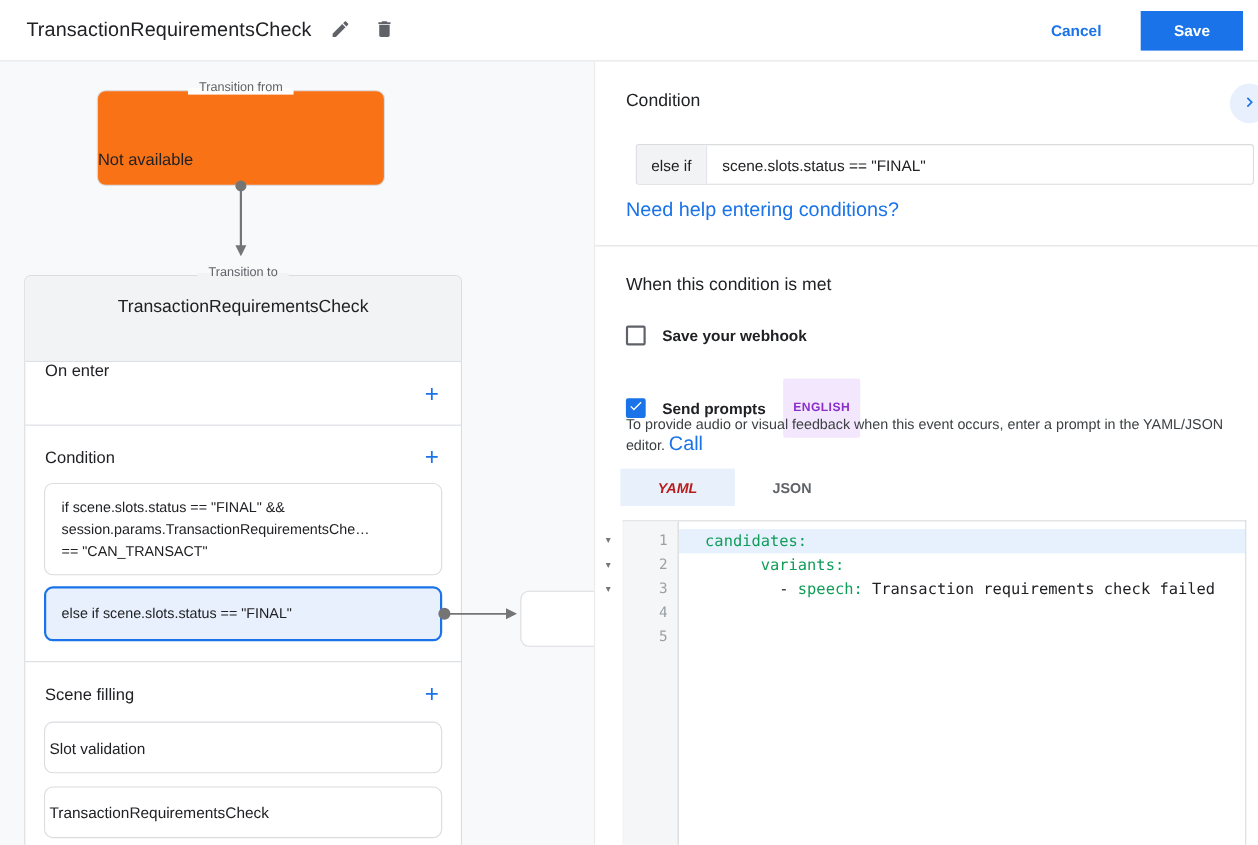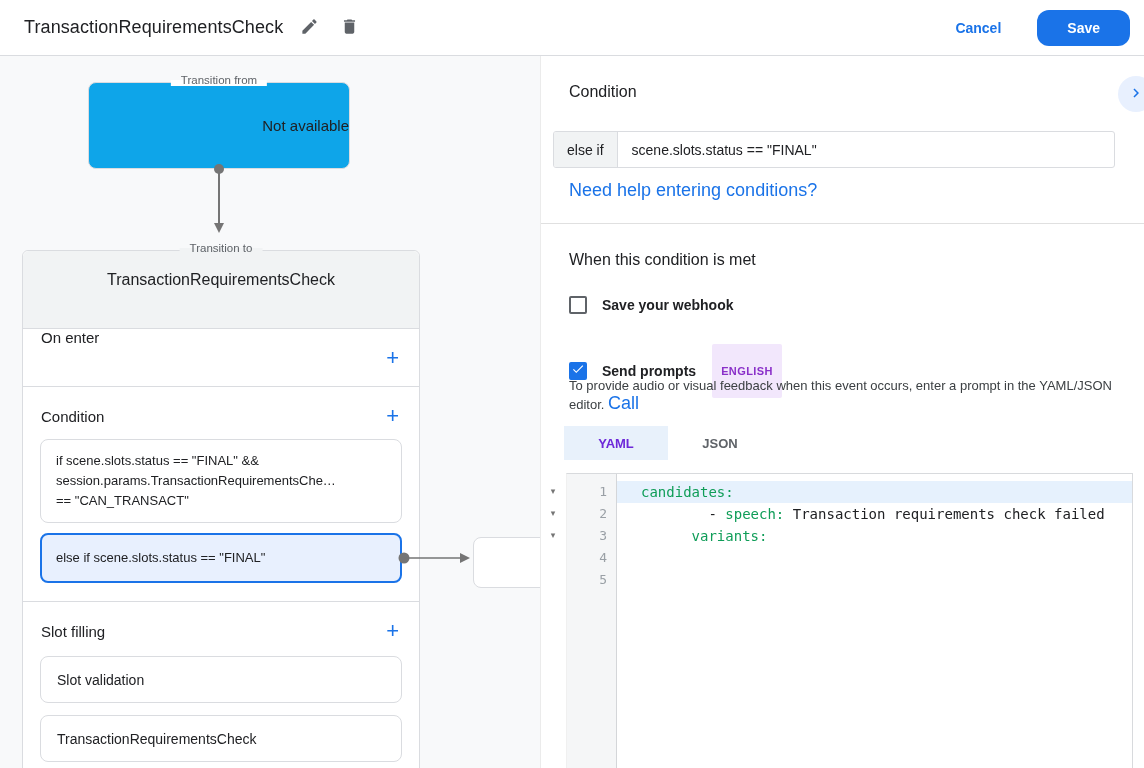--- a/index.html
+++ b/index.html
@@ -11,33 +11,33 @@
     background:#fff; border-bottom:1px solid #dadce0; display:flex; align-items:center; }
   .topbar-title { margin-left:24px; font-size:18px; color:#202124; letter-spacing:.1px; }
   .icon-btn { width:40px; height:40px; border:none; background:transparent; cursor:pointer;
     display:flex; align-items:center; justify-content:center; }
   .icon-btn svg { fill:#5f6368; }
   .edit-btn { margin-left:6px; }
   .topbar-spacer { flex:1; }
   .cancel-btn { border:none; background:transparent; color:#1a73e8; font-size:14px;
     font-weight:600; padding:8px 16px; margin-right:20px; cursor:pointer;
     font-family:"Liberation Sans",sans-serif; }
-  .save-btn { background:#1a73e8; color:#fff; border:none; border-radius:12px;
+  .save-btn { background:#1a73e8; color:#fff; border:none; border-radius:0;
     font-size:14px; font-weight:600; padding:10px 30px; margin-right:14px; cursor:pointer;
     font-family:"Liberation Sans",sans-serif; }
 
   
   .flow-panel { position:absolute; left:0; top:56px; width:540px; height:712px;
     background:#f8f9fa; overflow:hidden; }
   .legend { position:absolute; top:-9px; left:50%; transform:translateX(-50%);
     font-size:11.5px; color:#5f6368; padding:0 10px; white-space:nowrap; }
   .from-box { position:absolute; left:88px; top:26px; width:262px; height:87px;
-    background:#0ea5e9; border:1px solid #dadce0; border-radius:8px; }
+    background:#f97316; border:1px solid #dadce0; border-radius:8px; }
   .from-box .legend { background:linear-gradient(#f8f9fa 50%, #ffffff 50%); }
-  .from-box-value { text-align:right; margin-top:34px; font-size:15px; color:#202124; }
+  .from-box-value { text-align:left; margin-top:54px; font-size:15px; color:#202124; }
   .arrow-svg { position:absolute; }
 
   .scene-card { position:absolute; left:22px; top:194px; width:398px; height:540px;
     background:#fff; border:1px solid #dadce0; border-radius:6px; }
   .scene-card > .legend { background:linear-gradient(#f8f9fa 50%, #f1f3f4 50%); }
   .scene-head { background:#f1f3f4; height:78px; border-bottom:1px solid #dadce0;
     border-radius:6px 6px 0 0; text-align:center; padding-top:20px; }
   .scene-head-title { font-size:16px; color:#202124; }
   .scene-head-sub { font-size:11px; color:#5f6368; margin-top:7px; }
   .card-row { display:flex; justify-content:space-between;
@@ -46,33 +46,33 @@
   .plus-btn { border:none; background:transparent; color:#1a73e8; font-size:22px;
     line-height:22px; font-weight:400; cursor:pointer; padding:0 2px; }
   .card-sec { border-bottom:1px solid #dadce0; padding:0 17px 18px 17px; }
   .sec-head { display:flex; align-items:center; justify-content:space-between;
     padding:18px 1px 12px 1px; }
   .cond-box { background:#fff; border:1px solid #dadce0; border-radius:8px;
     padding:11px 15px; font-size:13px; line-height:20px; color:#202124; cursor:pointer; }
   .cond-box.selected { margin-top:10px; border:2px solid #1a73e8; background:#e8f0fe;
     padding:13px 14px; }
   .slot-box { background:#fff; border:1px solid #dadce0; border-radius:8px;
-    height:47px; display:flex; align-items:center; padding:0 16px; font-size:14px;
+    height:47px; display:flex; align-items:center; padding:0 4px; font-size:14px;
     margin-top:12px; cursor:pointer; }
   .target-box { position:absolute; left:473px; top:481px; width:80px; height:51px;
     background:#fff; border:1px solid #dadce0; border-radius:8px; }
 
   
   .detail-panel { position:absolute; left:540px; top:56px; width:604px; height:712px;
     background:#fff; border-left:1px solid #ebebeb; overflow:hidden; }
   .panel-h { position:absolute; left:28px; font-size:16px; font-weight:400; color:#202124; }
   .collapse-btn { position:absolute; left:577px; top:20px; width:36px; height:36px;
     border-radius:50%; border:none; background:#e8f0fe; cursor:pointer;
     display:flex; align-items:center; justify-content:center; }
-  .elseif-group { position:absolute; left:12px; top:75px; width:562px; height:37px;
+  .elseif-group { position:absolute; left:37px; top:75px; width:562px; height:37px;
     border:1px solid #dadce0; border-radius:3px; display:flex; background:#fff; }
   .elseif-prefix { background:#f1f3f4; border-right:1px solid #dadce0; padding:0 13px;
     display:flex; align-items:center; font-size:14px; color:#202124;
     border-radius:2px 0 0 2px; }
   .elseif-input { flex:1; border:none; outline:none; padding:0 14px; font-size:14px;
     color:#202124; font-family:"Liberation Sans",sans-serif; background:transparent; }
   .link { color:#1a73e8; font-size:18px; text-decoration:none; cursor:pointer; }
   .help-link { position:absolute; left:28px; top:124px; }
   .panel-divider { position:absolute; left:0; top:167px; width:604px; height:1px;
     background:#e0e0e0; }
@@ -83,21 +83,21 @@
     display:flex; align-items:center; justify-content:center; }
   .check-label { margin-left:15px; font-size:14px; font-weight:700; color:#202124; cursor:pointer; }
   .lang-badge { margin-left:16px; background:#f2e7fc; color:#8a30c9; font-size:11px;
     font-weight:700; letter-spacing:.4px; padding:21px 9px; border-radius:2px; }
   .desc { position:absolute; left:28px; top:321px; width:578px; font-size:13px;
     line-height:17.5px; color:#3c4043; }
   .tabs { position:absolute; left:23px; top:370px; display:flex; }
   .tab { width:104px; height:34px; display:flex; align-items:center; justify-content:center;
     font-size:13px; font-weight:600; color:#5f6368; cursor:pointer; border:none;
     background:transparent; font-family:"Liberation Sans",sans-serif; }
-  .tab.active { background:#e8f1fb; color:#6d28d9; }
+  .tab.active { background:#e8f1fb; color:#b91c1c;font-style:italic; }
 
   
   .editor { position:absolute; left:25px; top:417px; width:567px; height:320px;
     border-top:1px solid #d8dadd; border-right:1px solid #d8dadd; border-left:1px solid #f0f0f0;
     display:flex; font-family:"DejaVu Sans Mono", monospace; }
   .fold-col { position:absolute; left:2px; top:424px; width:20px; }
   .fold-cell { height:22px; line-height:22px; text-align:center; font-size:9px;
     color:#757575; cursor:pointer; }
   .gutter { width:50px; background:#f5f6f7; border-right:1px solid #d4d6d9;
     padding-top:7px; flex:none; }
@@ -169,21 +169,21 @@
         <div>session.params.TransactionRequirementsChe…</div>
         <div>== "CAN_TRANSACT"</div>
       </div>
       <div class="cond-box selected">
         <div>else if scene.slots.status == "FINAL"</div>
       </div>
     </div>
 
     <div class="card-sec" style="border-bottom:none;">
       <div class="sec-head" style="padding-bottom:2px;">
-        <span class="sec-label">Slot filling</span>
+        <span class="sec-label">Scene filling</span>
         <button class="plus-btn">+</button>
       </div>
       <div class="slot-box">
         <span>Slot validation</span>
       </div>
       <div class="slot-box">
         <span>TransactionRequirementsCheck</span>
       </div>
     </div>
   </div>
@@ -258,18 +258,18 @@
   <div class="editor">
     <div class="gutter">
       <div class="gutter-num">1</div>
       <div class="gutter-num">2</div>
       <div class="gutter-num">3</div>
       <div class="gutter-num">4</div>
       <div class="gutter-num">5</div>
     </div>
     <div class="code-area">
       <div class="code-line hl"><span class="yaml-plain"></span><span class="yaml-key">candidates:</span><span class="yaml-plain"></span></div>
+      <div class="code-line"><span class="yaml-plain">      </span><span class="yaml-key">variants:</span><span class="yaml-plain"></span></div>
       <div class="code-line"><span class="yaml-plain">        - </span><span class="yaml-key">speech:</span><span class="yaml-plain"> Transaction requirements check failed</span></div>
-      <div class="code-line"><span class="yaml-plain">      </span><span class="yaml-key">variants:</span><span class="yaml-plain"></span></div>
       <div class="code-line"><span class="yaml-plain"></span><span class="yaml-key"></span><span class="yaml-plain"></span></div>
     </div>
   </div>
 </div>
 
 </body></html>

